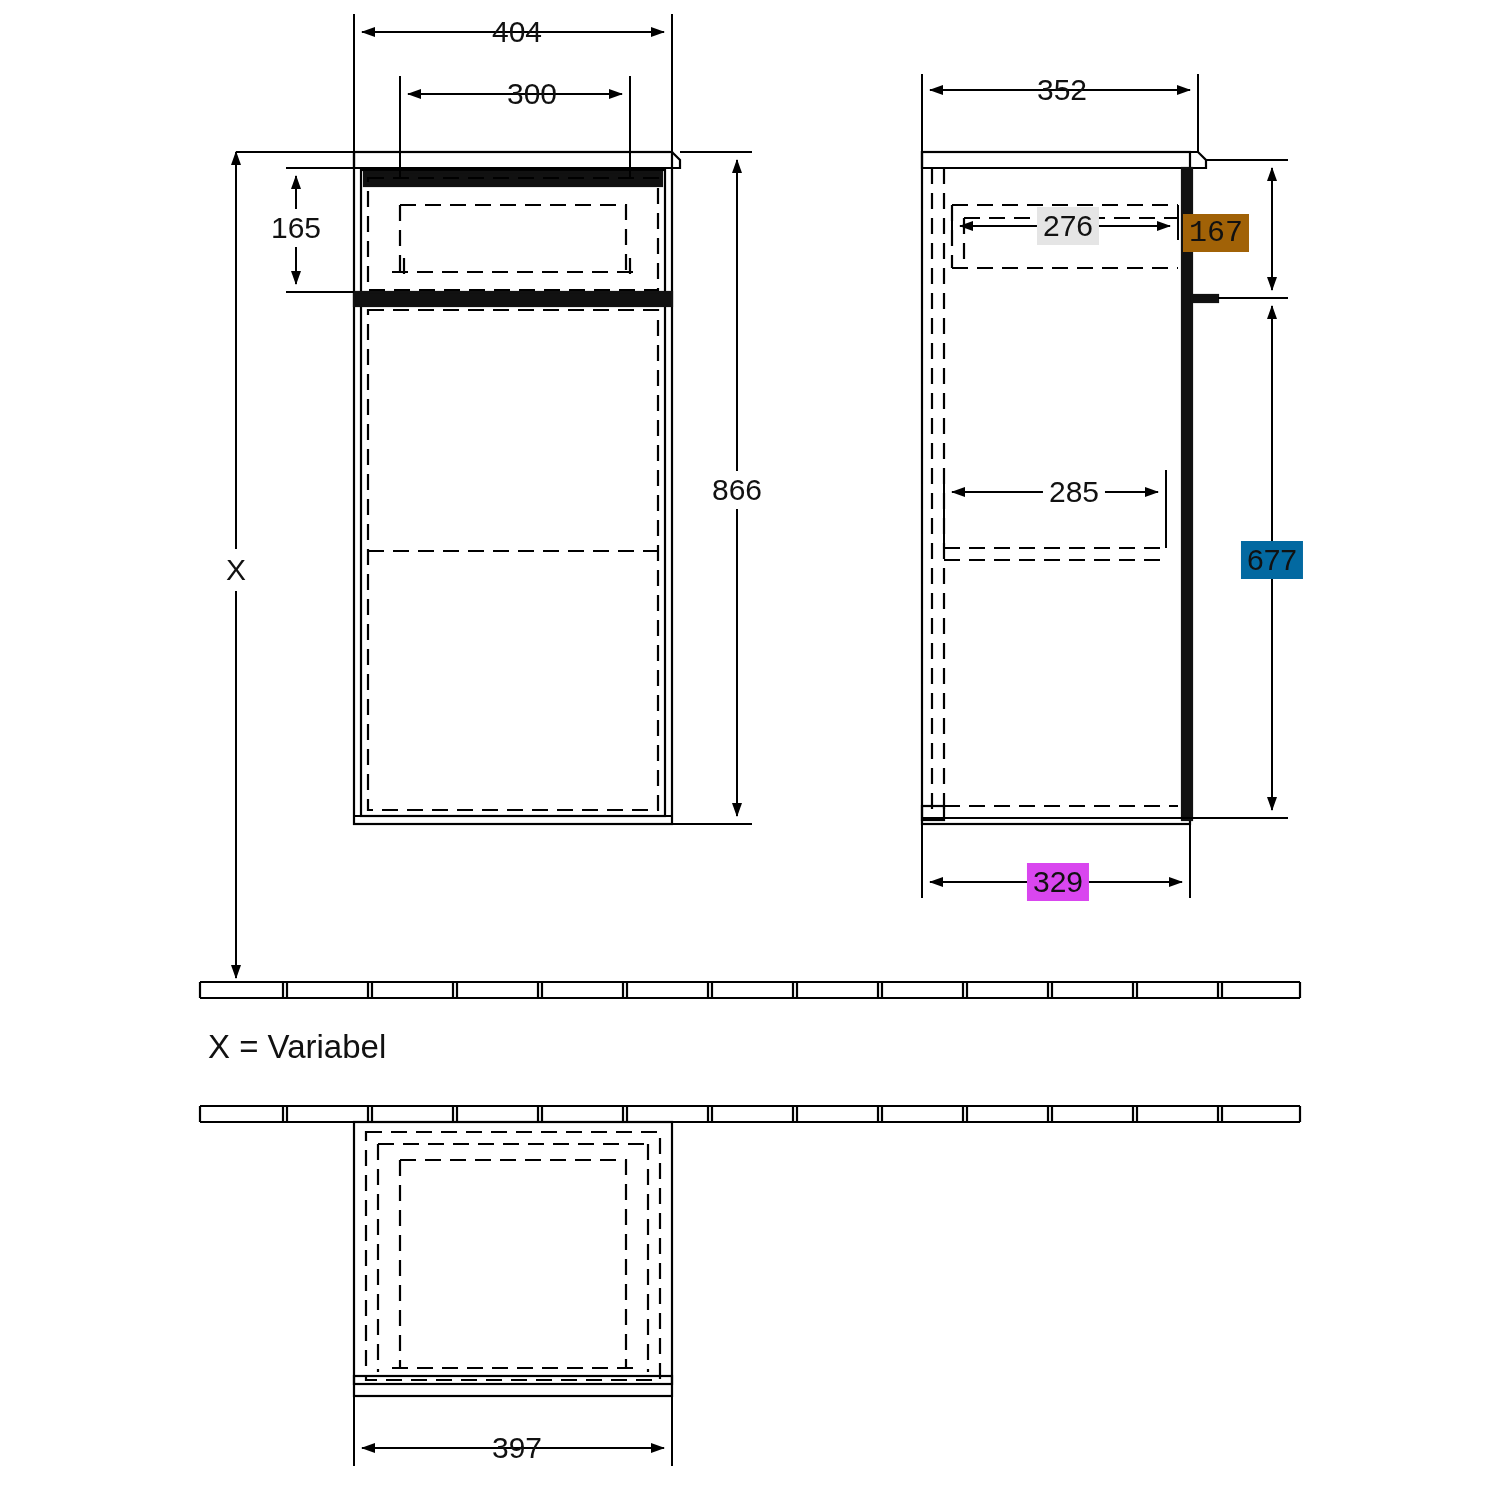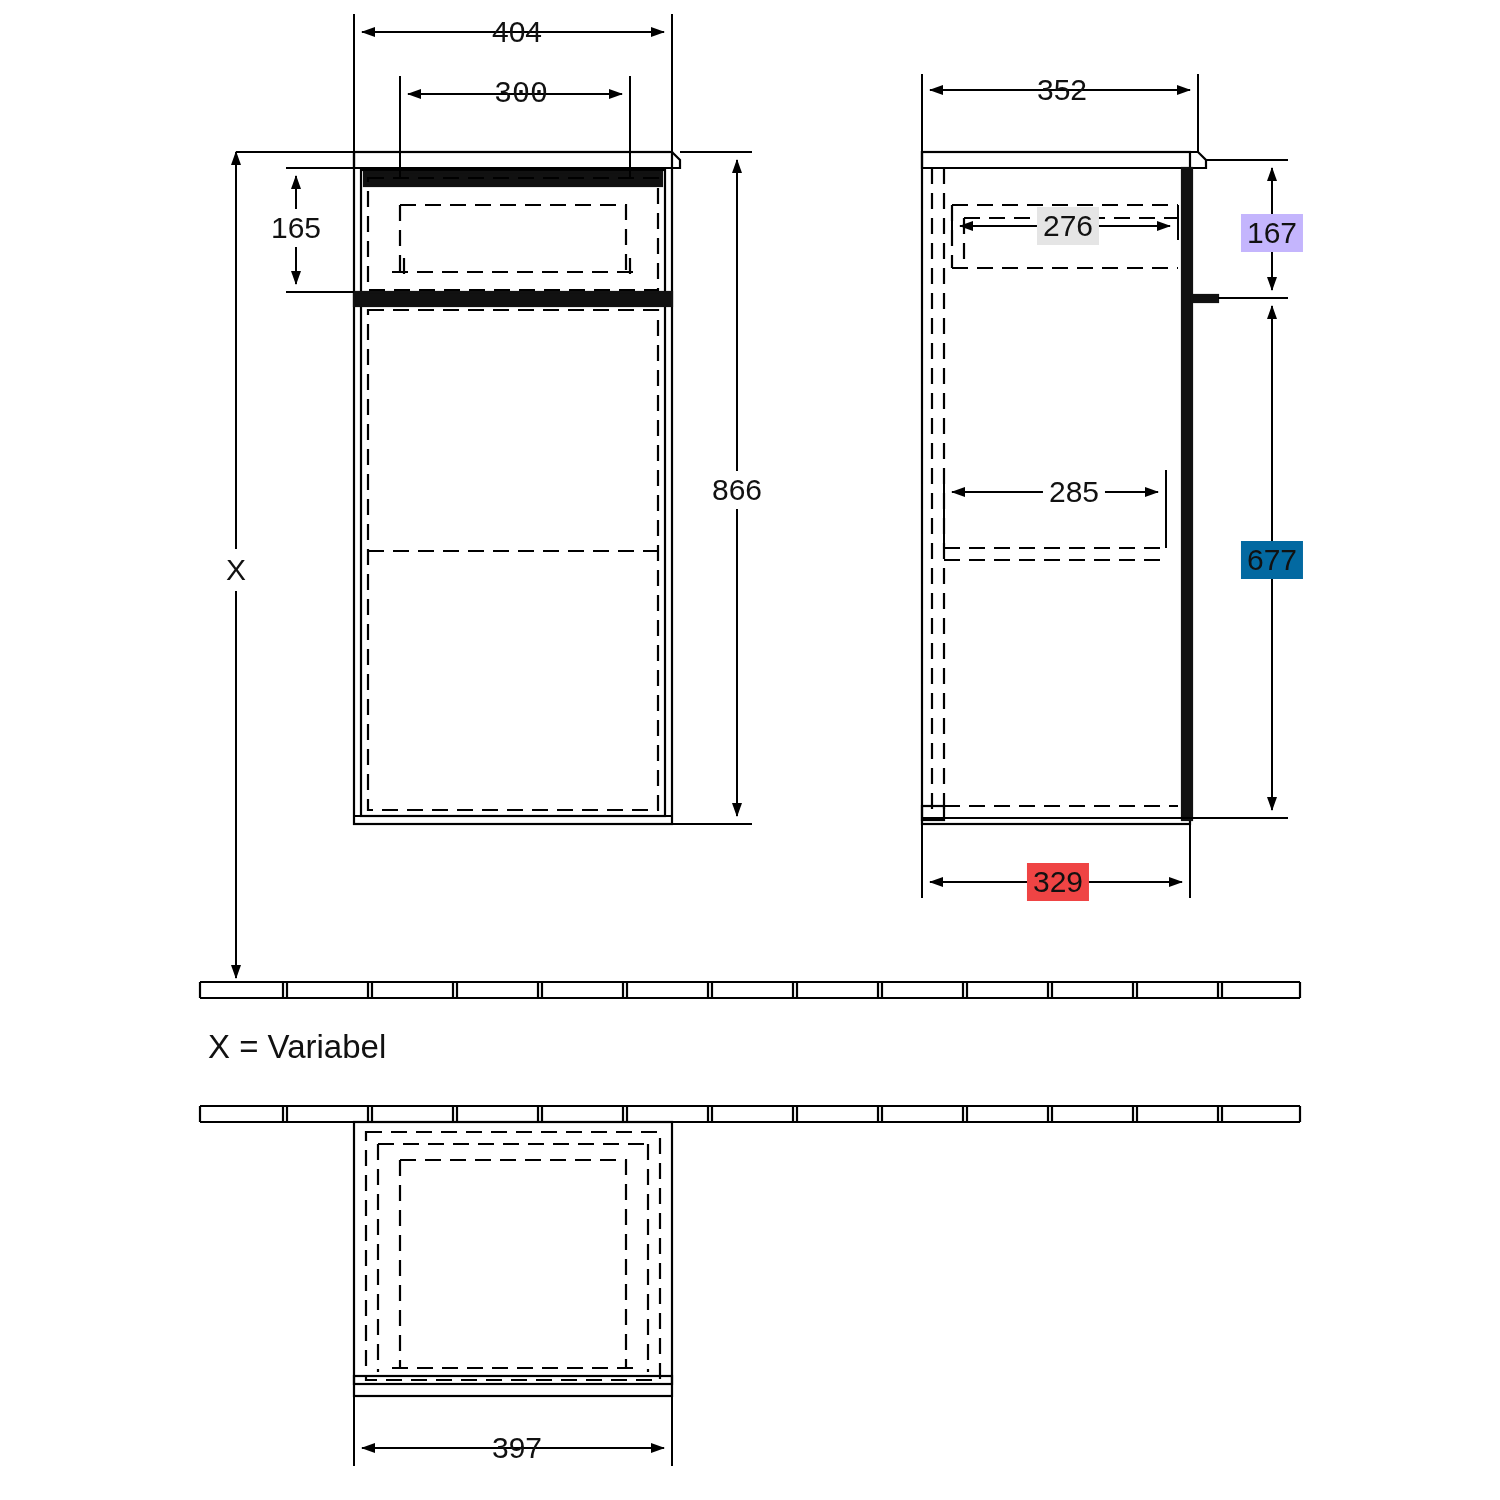--- a/index.html
+++ b/index.html
@@ -206,29 +206,29 @@
     <line x1="1190" y1="824" x2="1190" y2="898"></line>
     <line x1="930" y1="882" x2="1182" y2="882" marker-start="url(#ahs)" marker-end="url(#ah)"></line>
 
     <line x1="354" y1="1396" x2="354" y2="1466"></line>
     <line x1="672" y1="1396" x2="672" y2="1466"></line>
     <line x1="362" y1="1448" x2="664" y2="1448" marker-start="url(#ahs)" marker-end="url(#ah)"></line>
   </g>
 </svg>
 
 <div class="lbl center" style="left:517px;top:32px;">404</div>
-<div class="lbl center" style="left:521px;top:94px;font-family:Liberation Mono, monospace;">300</div>
+<div class="lbl center" style="left:532px;top:94px;">300</div>
 <div class="lbl center" style="left:296px;top:228px;background:#fff;padding:2px 6px;">165</div>
 <div class="lbl center" style="left:737px;top:490px;background:#fff;padding:2px 6px;">866</div>
 <div class="lbl center" style="left:236px;top:570px;background:#fff;padding:4px 8px;">X</div>
 
 <div class="lbl center" style="left:1062px;top:90px;">352</div>
 <div class="lbl center" style="left:1068px;top:226px;background:#e5e5e5;padding:2px 6px;">276</div>
 <div class="lbl center" style="left:1058px;top:492px;background:#fff;padding:2px 6px;margin-left:16px;">285</div>
-<div class="lbl center" style="left:1272px;top:233px;background:#c4b5fd;padding:2px 6px;">167</div>
+<div class="lbl center" style="left:1216px;top:233px;background:#a16207;padding:2px 6px;font-family:Liberation Mono, monospace;">167</div>
 <div class="lbl center" style="left:1272px;top:560px;background:#0369a1;padding:2px 6px;">677</div>
-<div class="lbl center" style="left:1058px;top:882px;background:#ef4444;padding:2px 6px;">329</div>
+<div class="lbl center" style="left:1058px;top:882px;background:#d946ef;padding:2px 6px;">329</div>
 
 <div class="lbl center" style="left:517px;top:1448px;">397</div>
 
 <div class="lbl" style="left:208px;top:1028px;font-size:33px;">X = Variabel</div>
 
 </div>
 
 </body></html>

